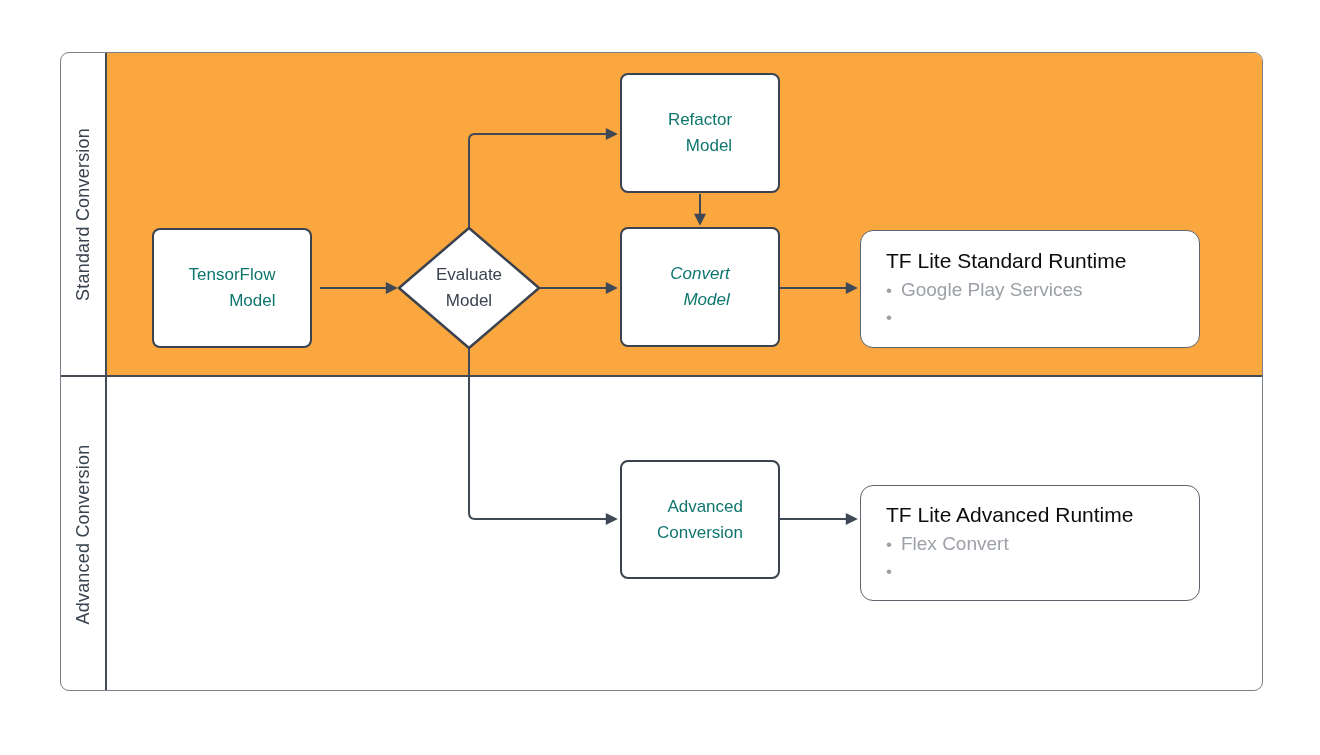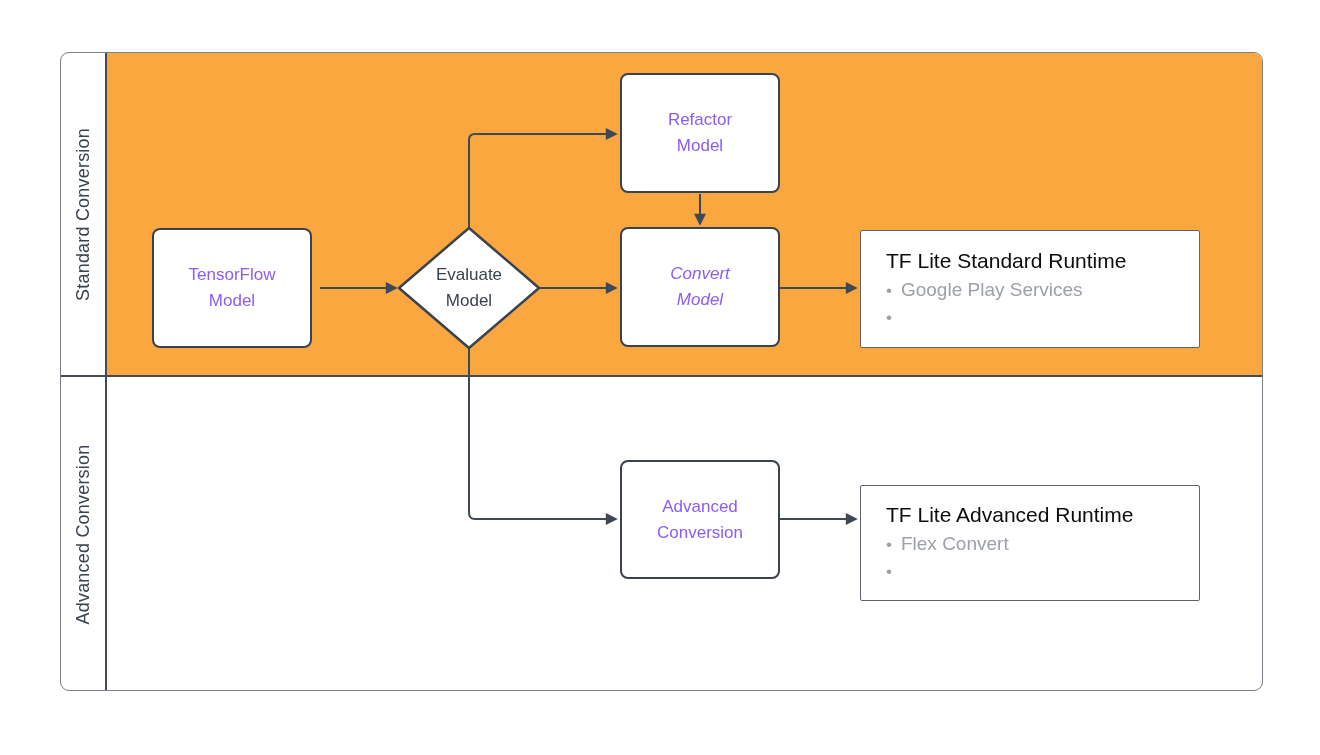--- a/index.html
+++ b/index.html
@@ -65,24 +65,24 @@
   
   .node {
     position: absolute;
     z-index: 3;
     background: #ffffff;
     border: 2px solid #39424e;
     border-radius: 8px;
     display: flex;
     align-items: center;
     justify-content: center;
-    text-align: center;
+    text-align: right;
     font-size: 17px;
     line-height: 26px;
-    color: #8b5cf6;
+    color: #0f766e;
     white-space: pre-line;
   }
   .node-tensorflow { left: 152px; top: 228px; width: 160px; height: 120px; }
   .node-refactor   { left: 620px; top:  73px; width: 160px; height: 120px; }
   .node-convert    { left: 620px; top: 227px; width: 160px; height: 120px; font-style: italic; }
   .node-advconv    { left: 620px; top: 460px; width: 160px; height: 119px; }
 
   .diamond-label {
     position: absolute;
     z-index: 3;
@@ -93,21 +93,21 @@
     white-space: pre-line;
   }
 
   
   .runtime {
     position: absolute;
     z-index: 3;
     width: 340px;
     background: #ffffff;
     border: 1.6px solid #5d646e;
-    border-radius: 2px;
+    border-radius: 13px;
     display: flex;
     flex-direction: column;
     justify-content: center;
     padding: 10px 16px 10px 25px;
   }
   .runtime-standard { left: 860px; top: 230px; height: 118px; }
   .runtime-advanced { left: 860px; top: 461px; height: 116px; margin-top: 24px; }
   .runtime-title {
     font-size: 21px;
     color: #0c0c0c;

